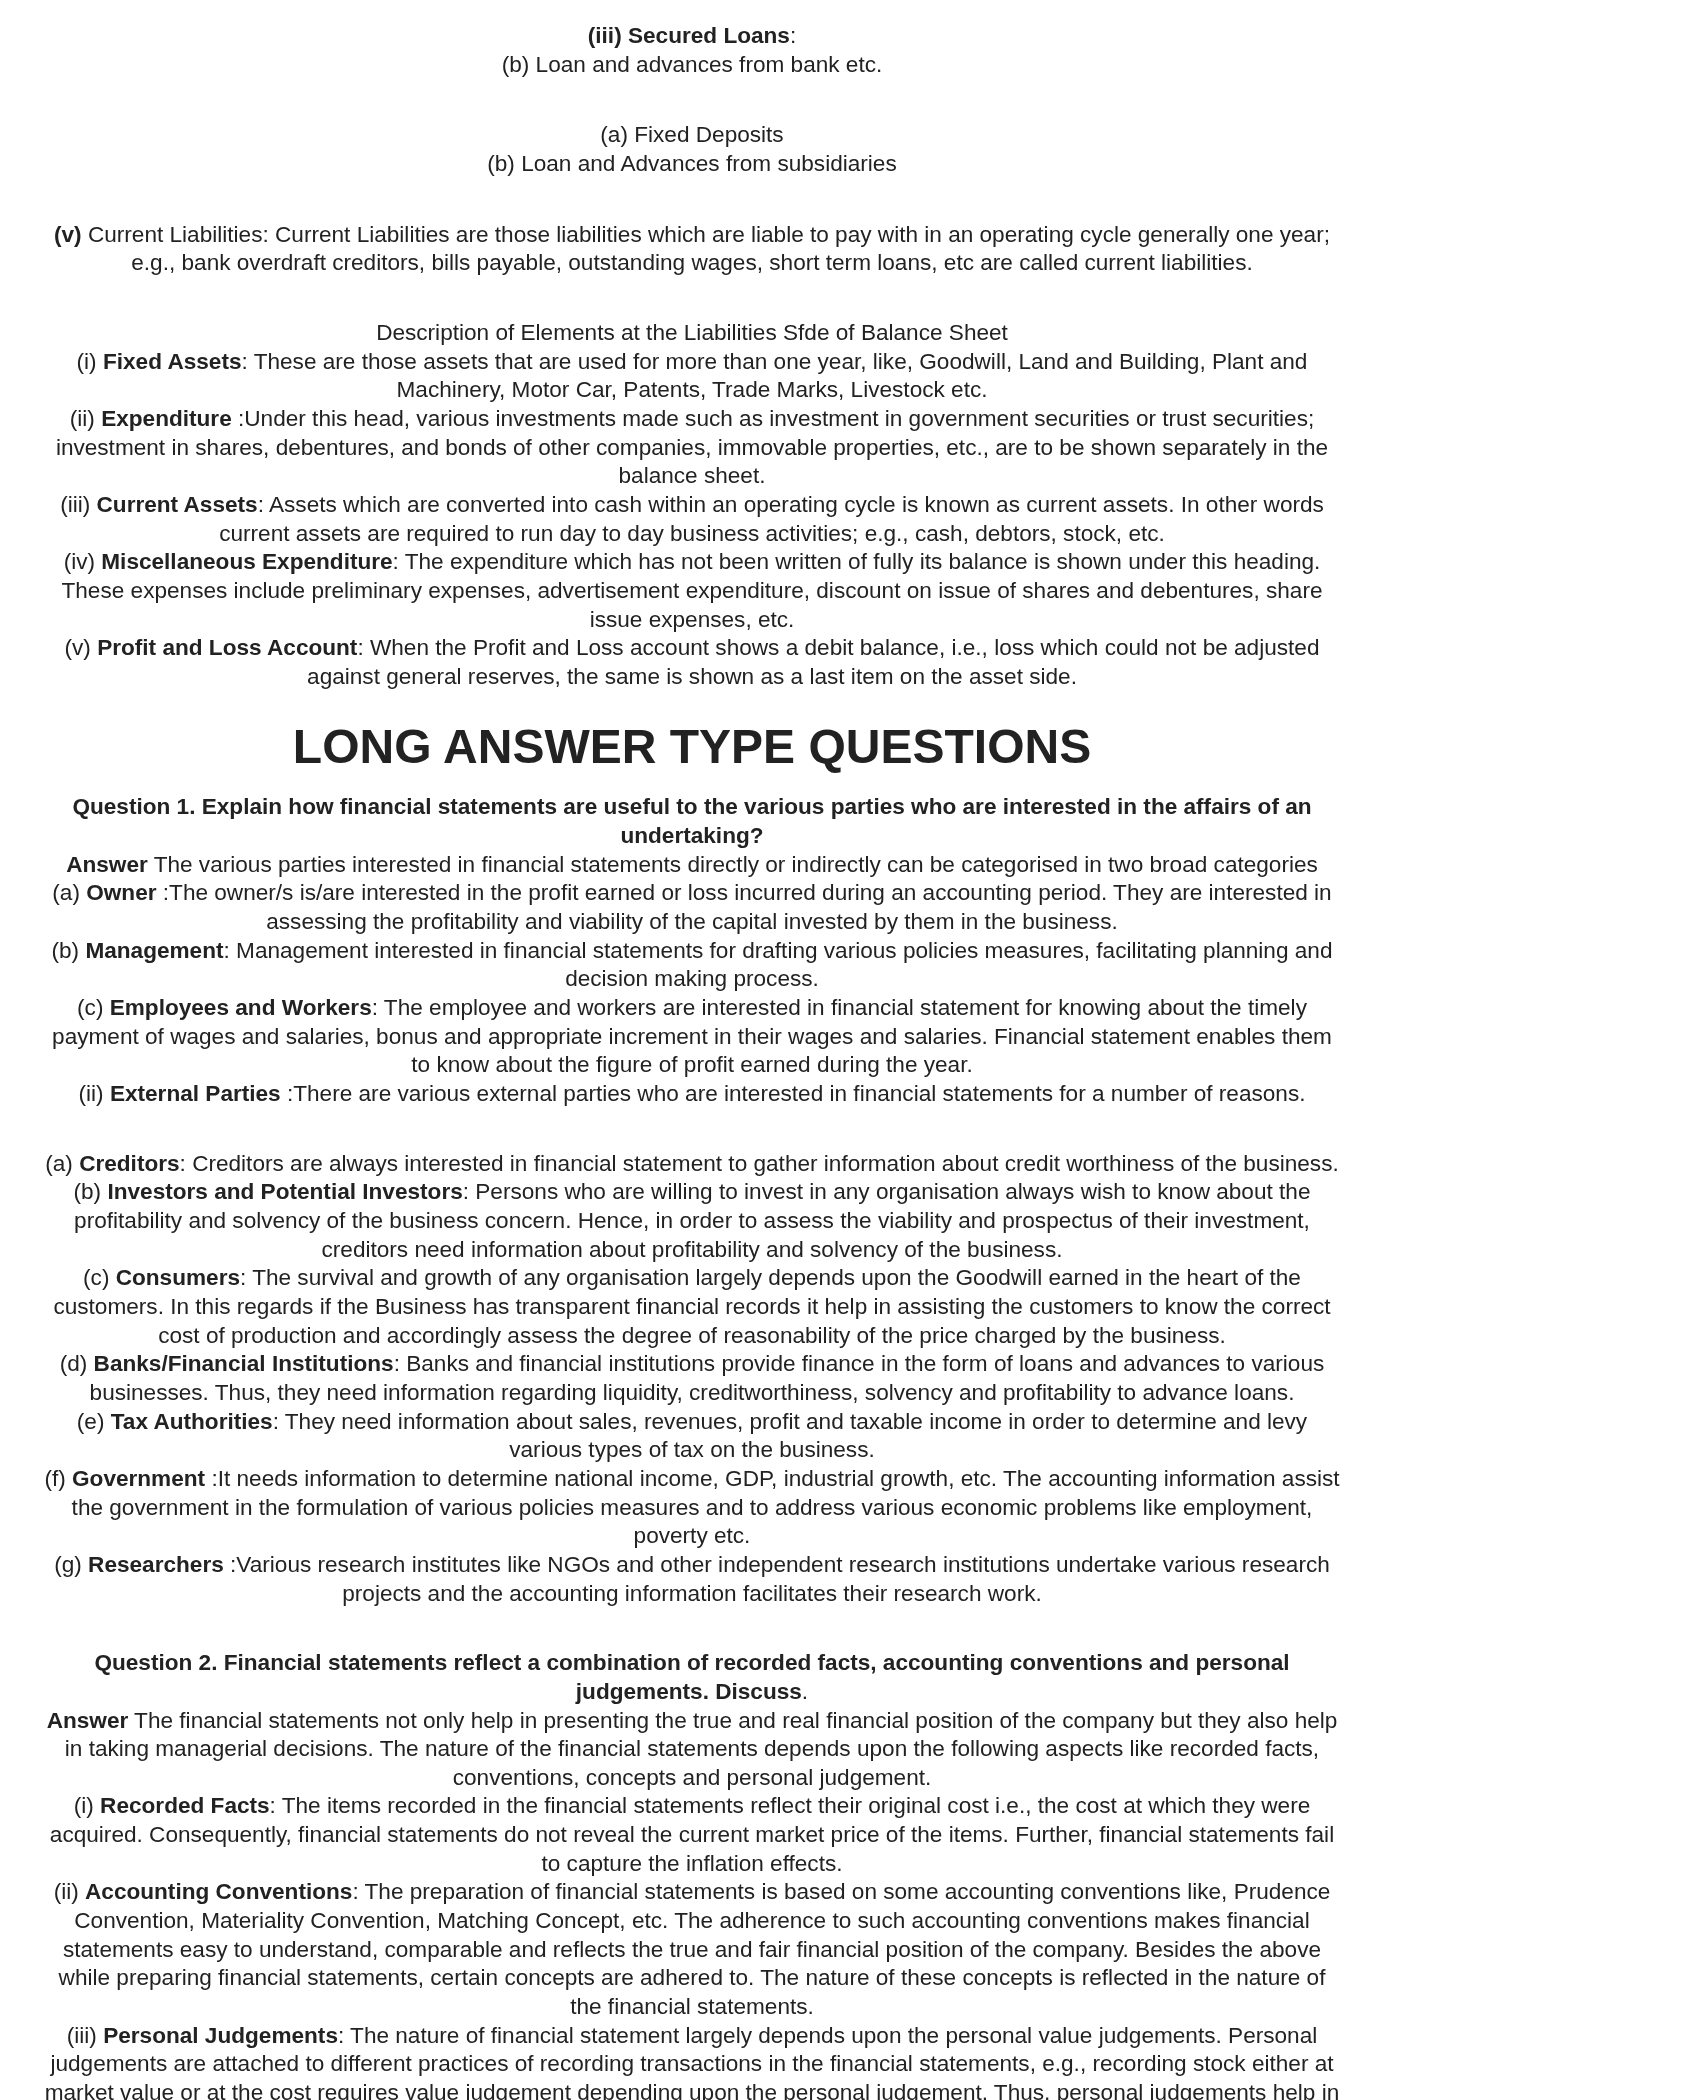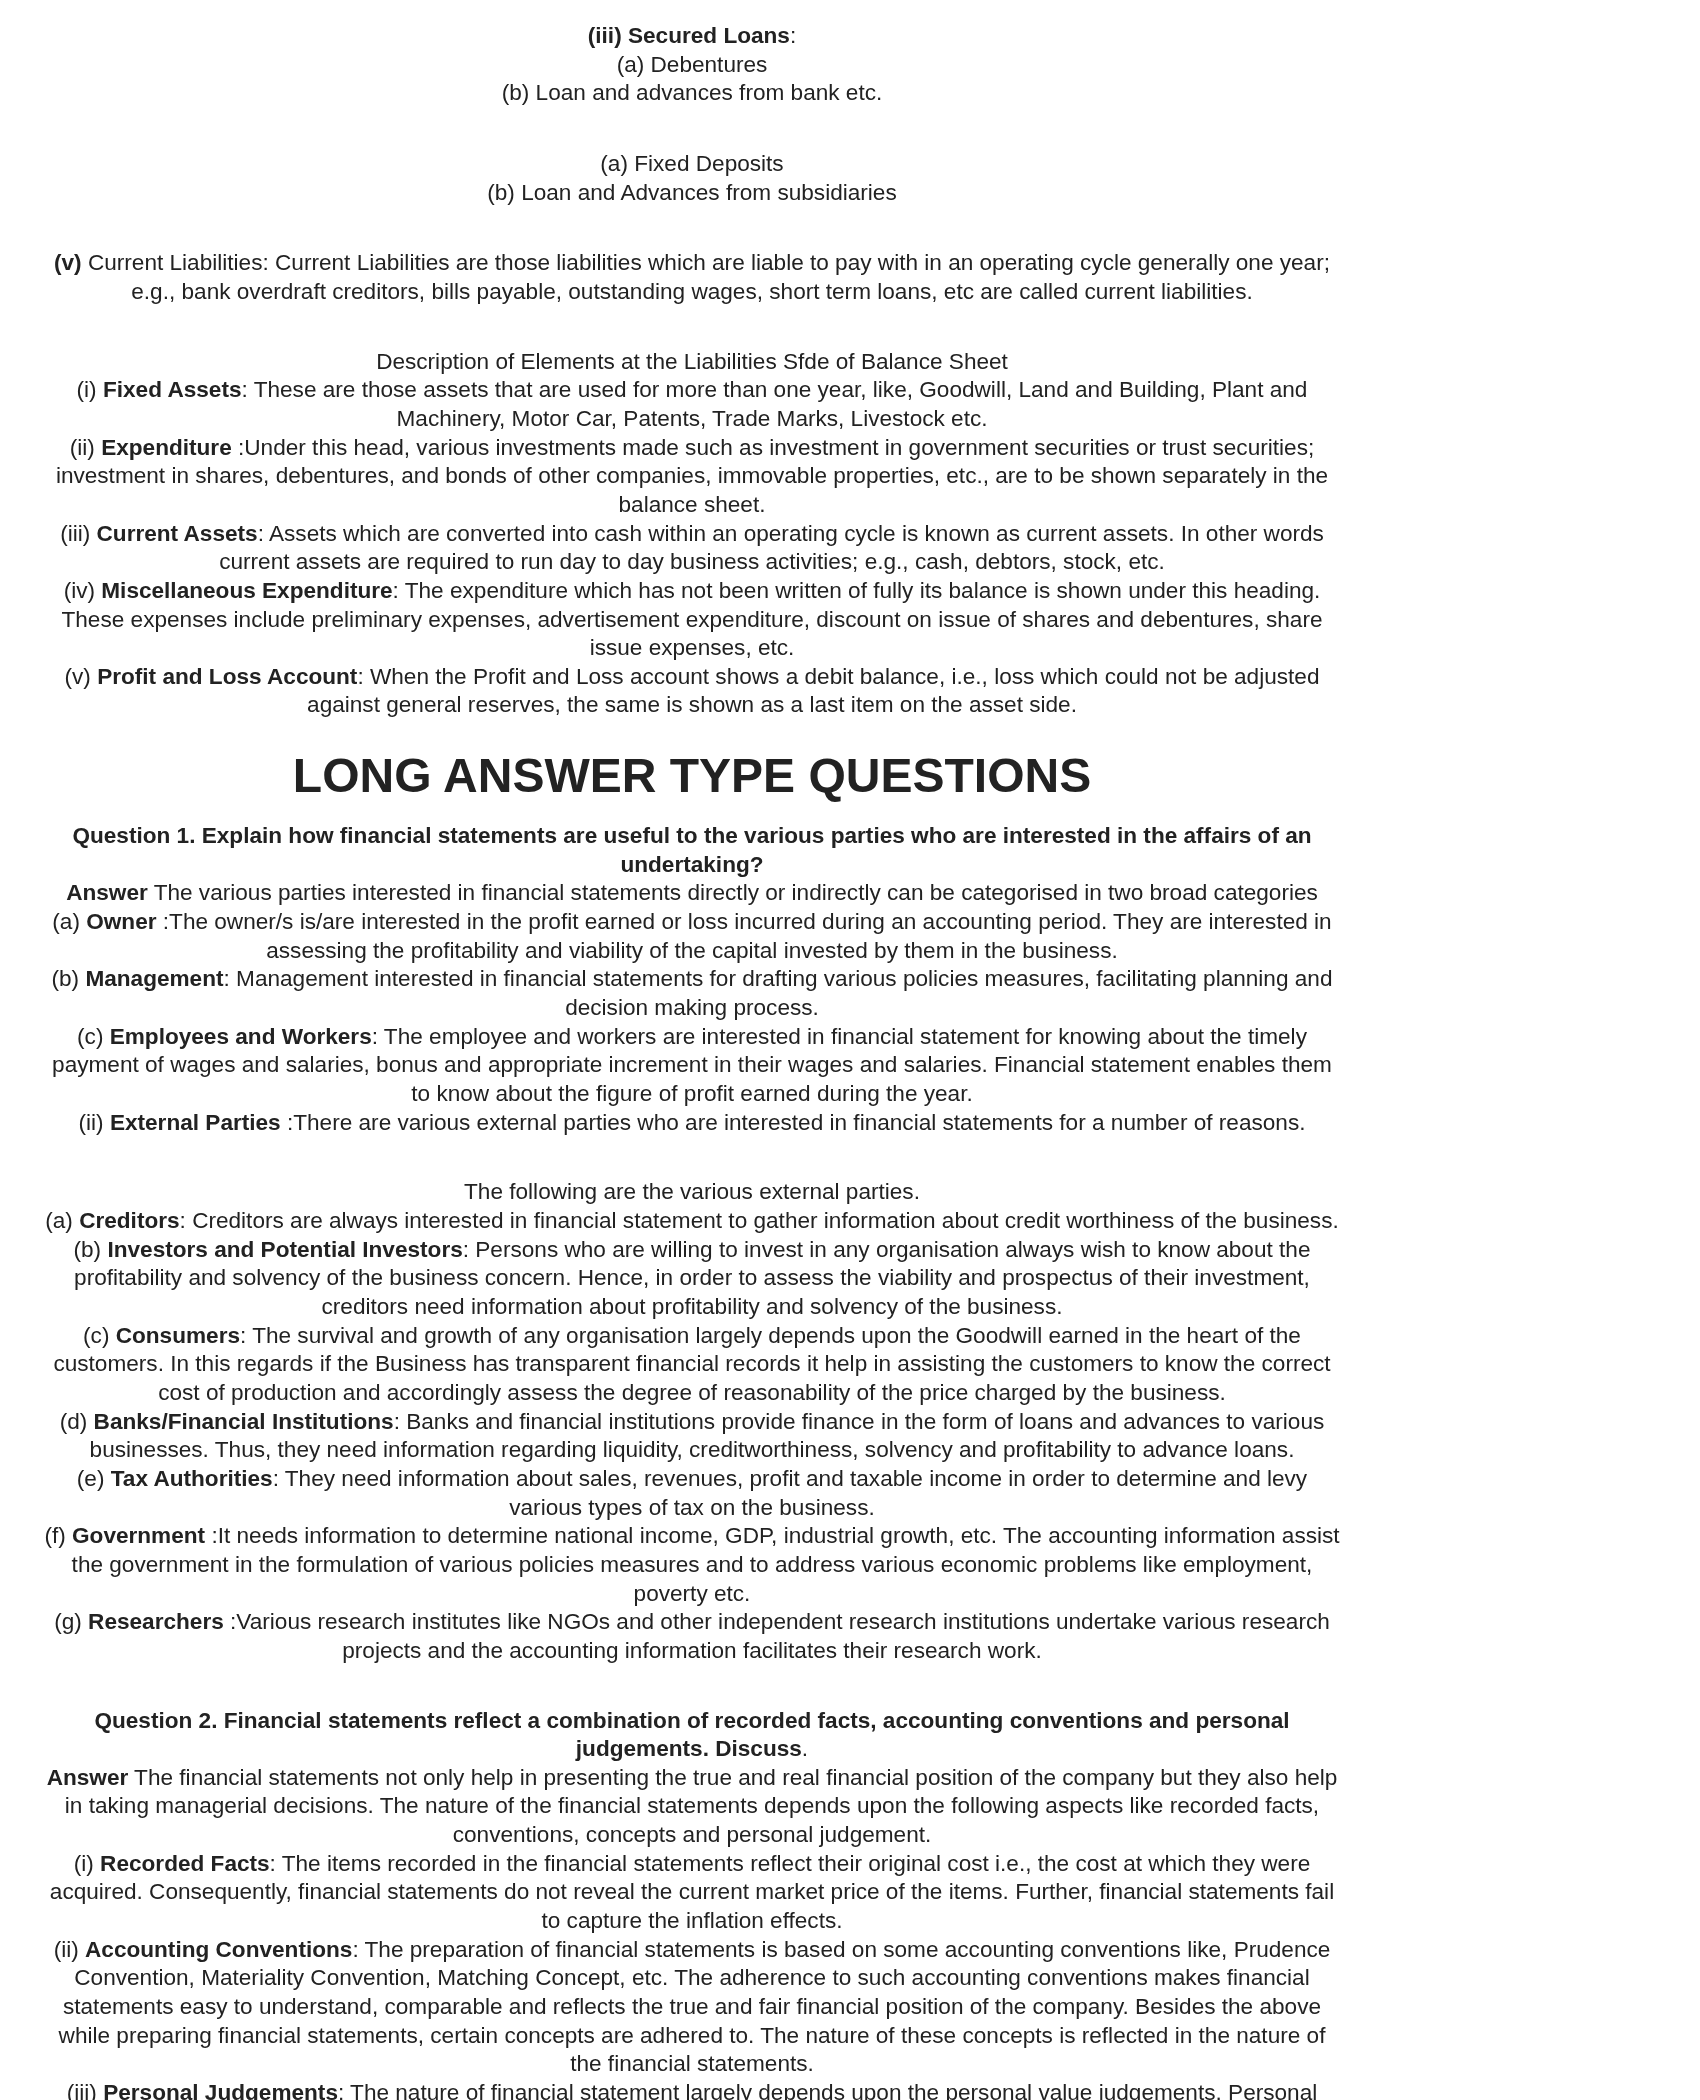--- a/index.html
+++ b/index.html
@@ -28,21 +28,20 @@
   .para { margin: 0; }
   .para .label { font-weight: normal; }
 </style>
 </head>
 <body>
 
 <div class="page">
 
   <div class="block">
     <div class="line"><span class="bold">(iii) </span><b>Secured Loans</b><span>:</span></div>
-    <div class="line">(a) Debentures</div>
     <div class="line">(b) Loan and advances from bank etc.</div>
   </div>
 
   <div class="gap-xl"></div>
 
   <div class="block">
     <div class="line">(a) Fixed Deposits</div>
     <div class="line">(b) Loan and Advances from subsidiaries</div>
   </div>
 
@@ -66,21 +65,20 @@
   <div class="block">
     <div class="line bold">Question 1. Explain how financial statements are useful to the various parties who are interested in the affairs of an undertaking?</div>
     <p class="para"><b>Answer</b><span> The various parties interested in financial statements directly or indirectly can be categorised in two broad categories</span></p>
     <p class="para"><span>(a) </span><b>Owner</b><span> :The owner/s is/are interested in the profit earned or loss incurred during an accounting period. They are interested in assessing the profitability and viability of the capital invested by them in the business.</span></p>
     <p class="para"><span>(b) </span><b>Management</b><span>: Management interested in financial statements for drafting various policies measures, facilitating planning and decision making process.</span></p>
     <p class="para"><span>(c) </span><b>Employees and Workers</b><span>: The employee and workers are interested in financial statement for knowing about the timely payment of wages and salaries, bonus and appropriate increment in their wages and salaries. Financial statement enables them to know about the figure of profit earned during the year.</span></p>
     <p class="para"><span>(ii) </span><b>External Parties</b><span> :There are various external parties who are interested in financial statements for a number of reasons.</span></p>
 
     <div class="gap-lg"></div>
 
-    <div class="line">The following are the various external parties.</div>
     <p class="para"><span>(a) </span><b>Creditors</b><span>: Creditors are always interested in financial statement to gather information about credit worthiness of the business.</span></p>
     <p class="para"><span>(b) </span><b>Investors and Potential Investors</b><span>: Persons who are willing to invest in any organisation always wish to know about the profitability and solvency of the business concern. Hence, in order to assess the viability and prospectus of their investment, creditors need information about profitability and solvency of the business.</span></p>
     <p class="para"><span>(c) </span><b>Consumers</b><span>: The survival and growth of any organisation largely depends upon the Goodwill earned in the heart of the customers. In this regards if the Business has transparent financial records it help in assisting the customers to know the correct cost of production and accordingly assess the degree of reasonability of the price charged by the business.</span></p>
     <p class="para"><span>(d) </span><b>Banks/Financial Institutions</b><span>: Banks and financial institutions provide finance in the form of loans and advances to various businesses. Thus, they need information regarding liquidity, creditworthiness, solvency and profitability to advance loans.</span></p>
     <p class="para"><span>(e) </span><b>Tax Authorities</b><span>: They need information about sales, revenues, profit and taxable income in order to determine and levy various types of tax on the business.</span></p>
     <p class="para"><span>(f) </span><b>Government</b><span> :It needs information to determine national income, GDP, industrial growth, etc. The accounting information assist the government in the formulation of various policies measures and to address various economic problems like employment, poverty etc.</span></p>
     <p class="para"><span>(g) </span><b>Researchers</b><span> :Various research institutes like NGOs and other independent research institutions undertake various research projects and the accounting information facilitates their research work.</span></p>
   </div>
 
   <div class="gap-lg"></div>

